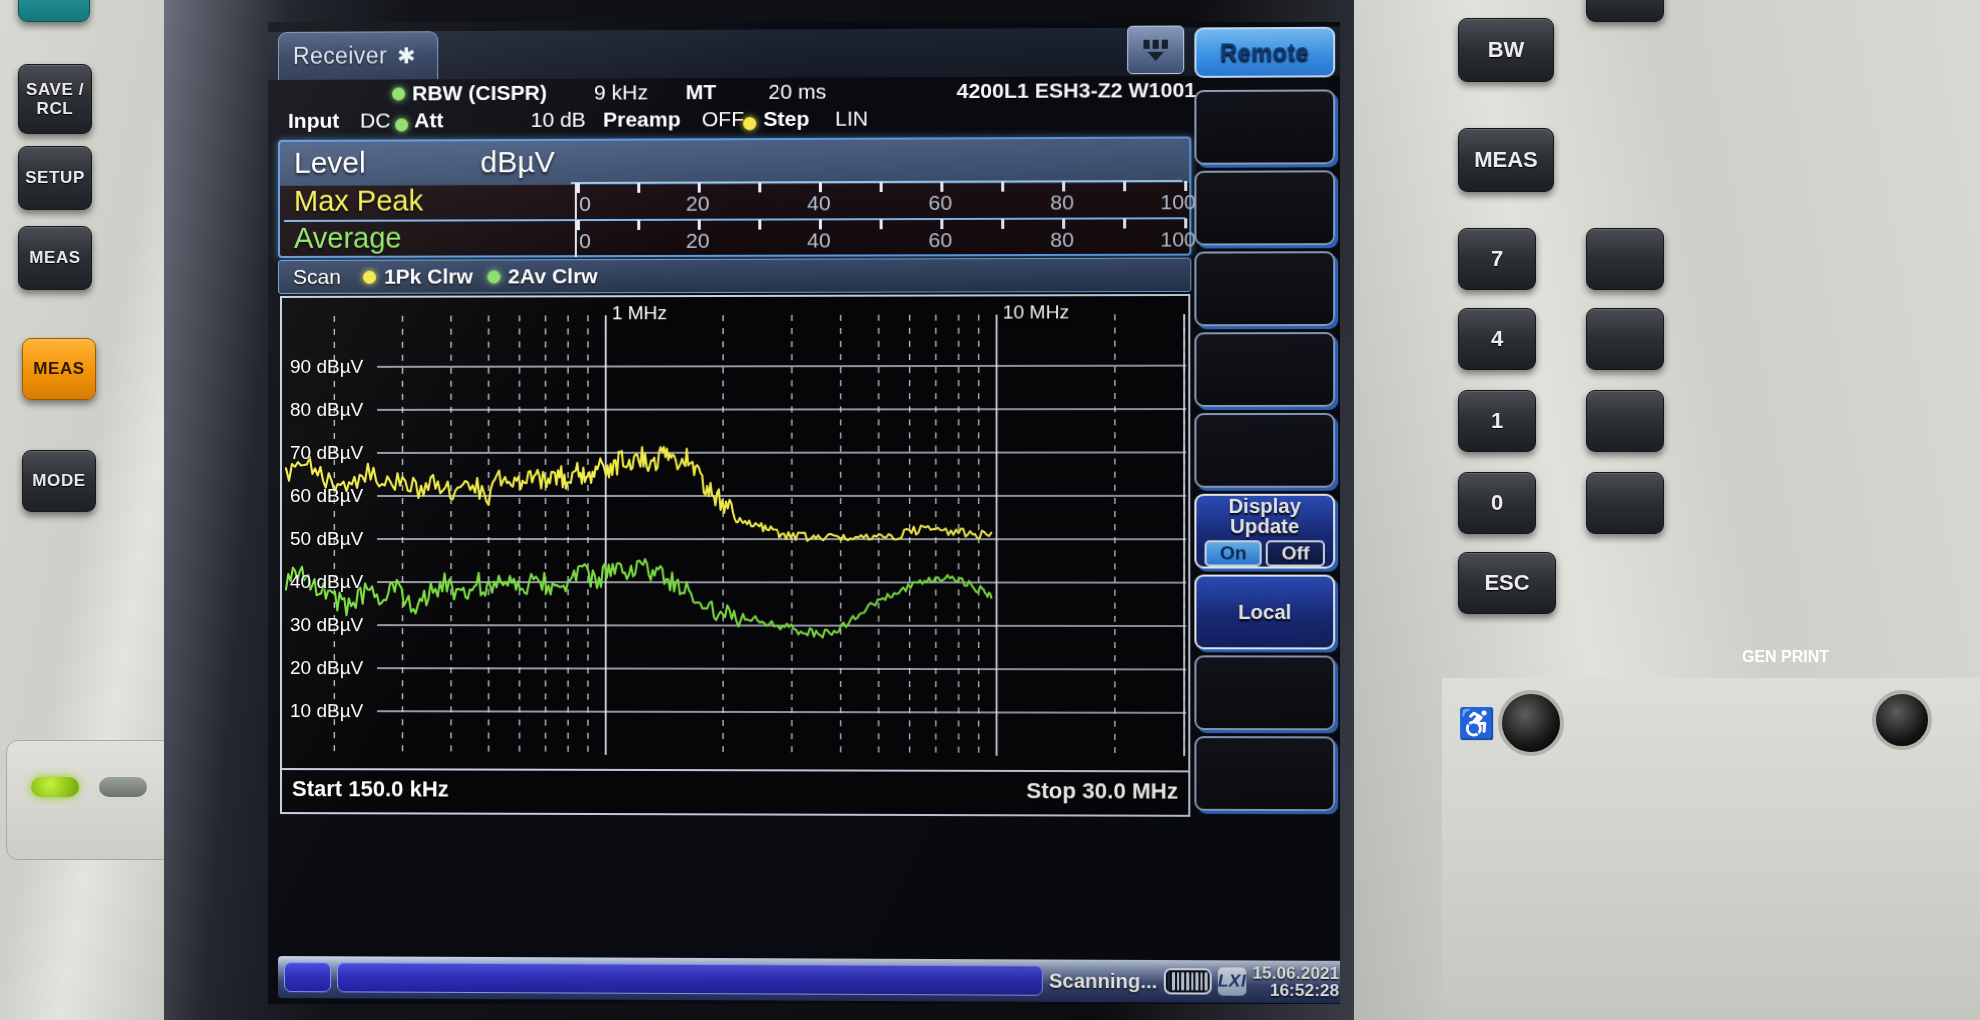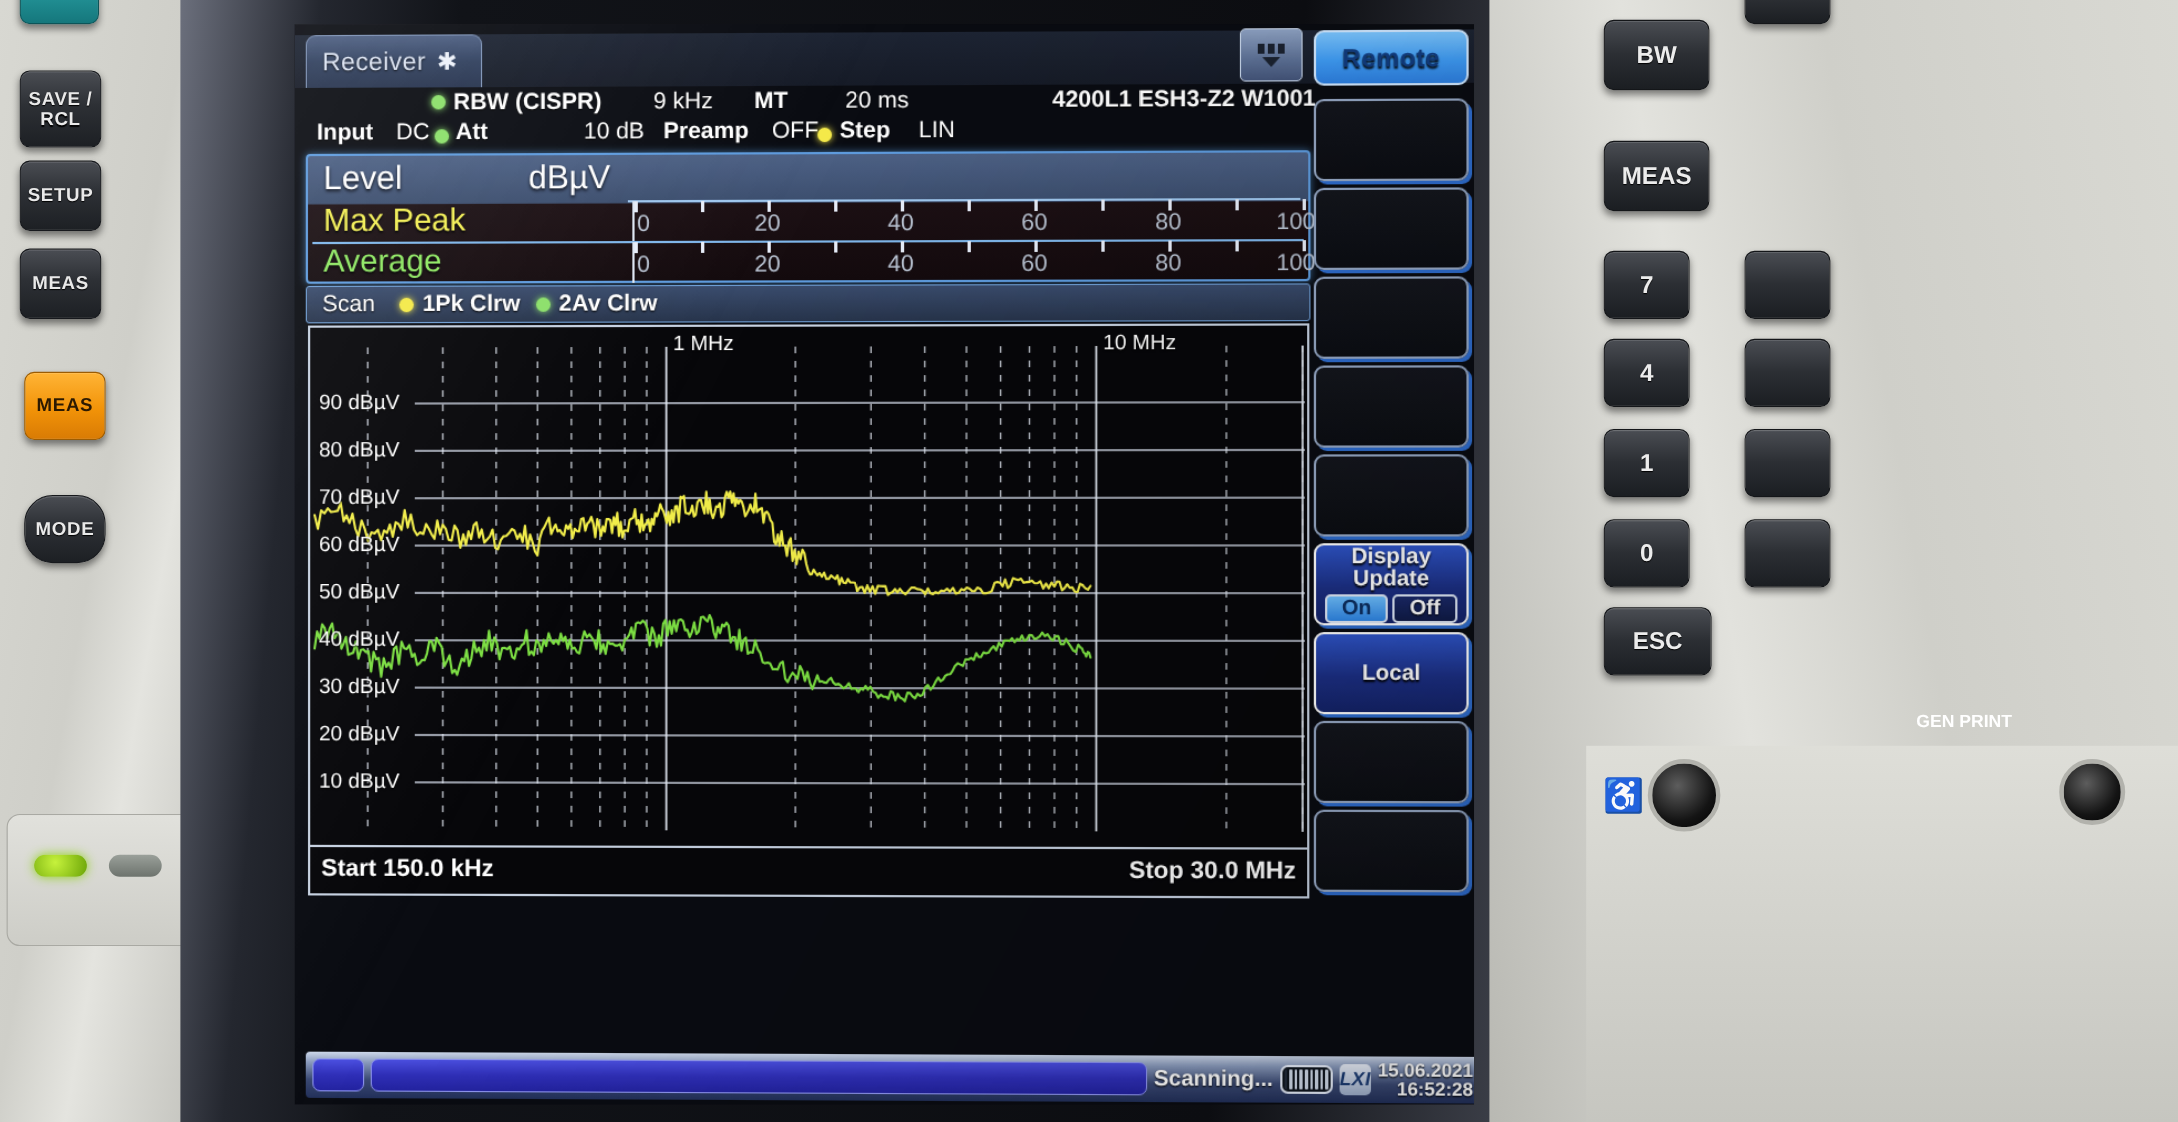--- a/index.html
+++ b/index.html
@@ -275,21 +275,21 @@
 <div id="root">
 
   <div class="chassis-left">
     <div class="hw-key teal" style="left:18px; top:-22px; width:72px; height:44px;"></div>
 
     <div class="hw-key" style="left:18px; top:64px; width:74px; height:70px; white-space:pre-line;">SAVE /
 RCL</div>
     <div class="hw-key" style="left:18px; top:146px; width:74px; height:64px;text-align:right;">SETUP</div>
     <div class="hw-key" style="left:18px; top:226px; width:74px; height:64px;">MEAS</div>
     <div class="hw-key help" style="left:22px; top:338px; width:74px; height:62px;">MEAS</div>
-    <div class="hw-key" style="left:22px; top:450px; width:74px; height:62px;border-radius:26px;">MODE</div>
+    <div class="hw-key" style="left:22px; top:450px; width:74px; height:62px;">MODE</div>
 
 
     <div class="led-block">
       <div class="led green"></div>
       <div class="led gray"></div>
     </div>
   </div>
 
   <div class="chassis-right">
     <div class="keycap" style="left:116px; top:18px; width:96px; height:64px;">BW</div>

